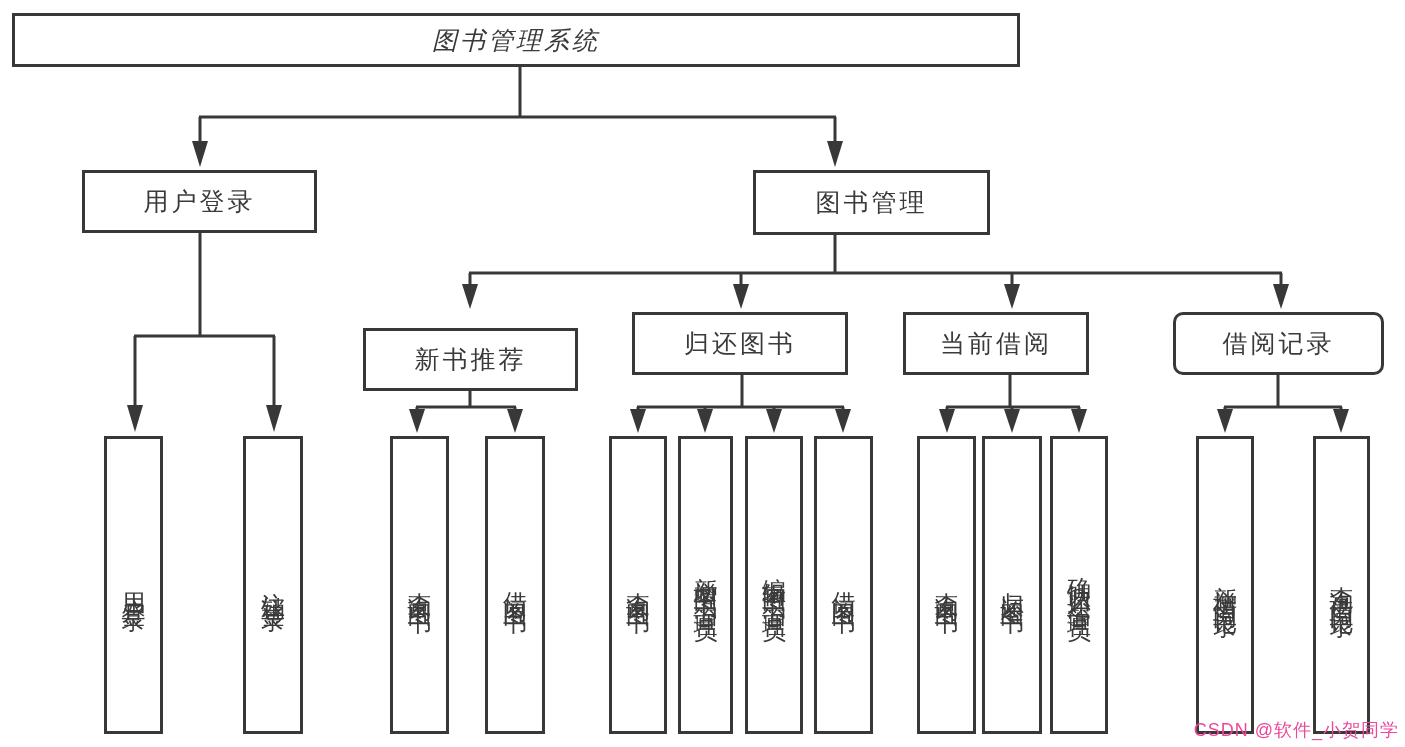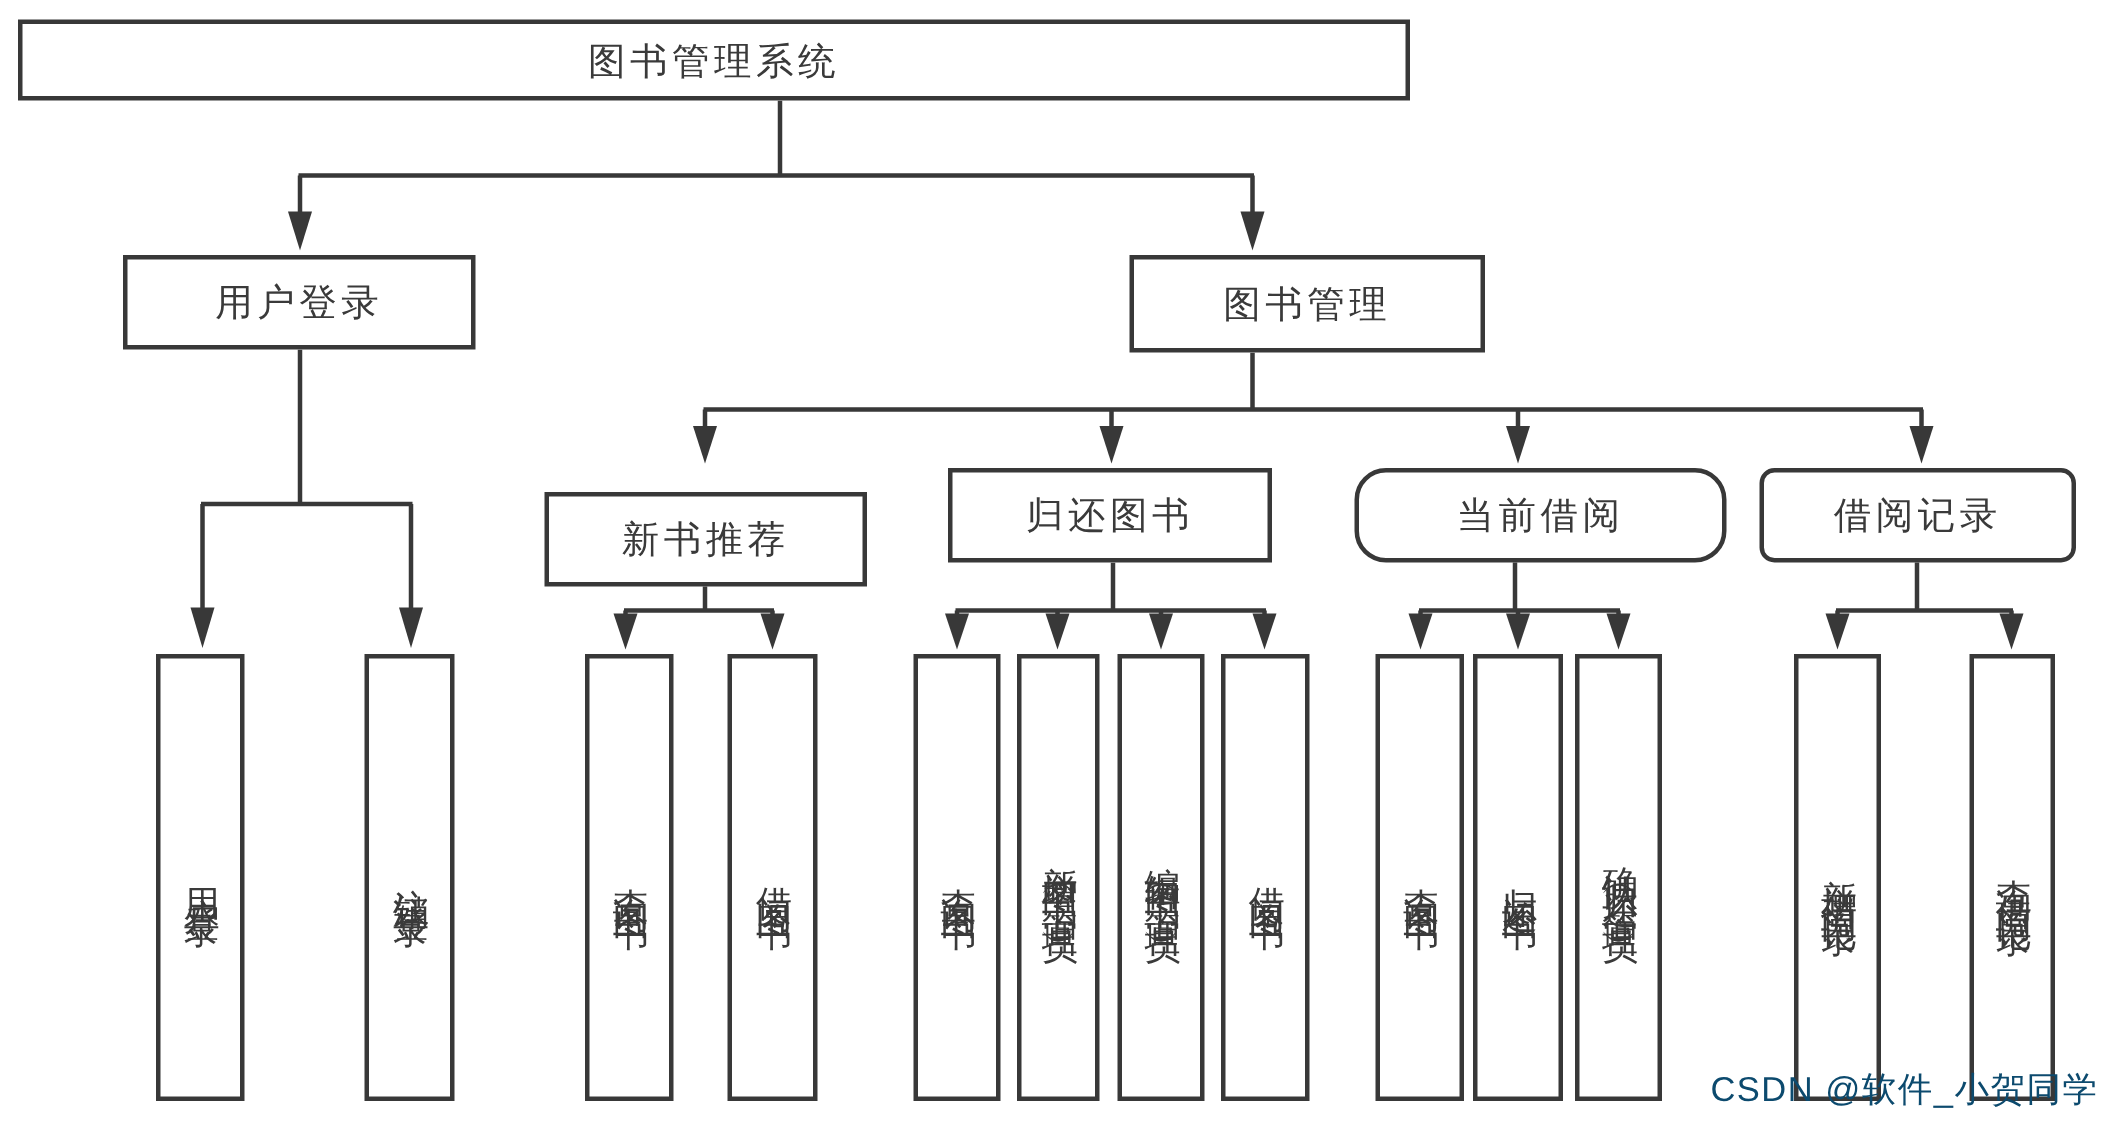--- a/index.html
+++ b/index.html
@@ -40,22 +40,22 @@
   .v-node {
     writing-mode: vertical-rl;
     font-size: 24px;
     letter-spacing: 6px;
     line-height: 1;
   }
   .watermark {
     position: absolute;
     right: 6px;
     bottom: 5px;
-    font-size: 23px;
-    color: #0c4a6e;
+    font-size: 18px;
+    color: #ec4899;
     letter-spacing: 1px;
     z-index: 3;
     white-space: nowrap;
   }
 </style>
 </head>
 <body>
 
 <div class="stage">
 
@@ -92,28 +92,28 @@
       <polygon points="766,409 782,409 774,433"></polygon>
       <polygon points="835,409 851,409 843,433"></polygon>
       <polygon points="939,409 955,409 947,433"></polygon>
       <polygon points="1004,409 1020,409 1012,433"></polygon>
       <polygon points="1071,409 1087,409 1079,433"></polygon>
       <polygon points="1217,409 1233,409 1225,433"></polygon>
       <polygon points="1333,409 1349,409 1341,433"></polygon>
     </g>
   </svg>
 
-  <div class="node h-node" style="left:12px; top:13px; width:928px; height:54px;">图书管理系统</div>
+  <div class="node h-node" style="left:12px; top:13px; width:1008px; height:54px;font-style:italic;">图书管理系统</div>
 
   <div class="node h-node" style="left:82px; top:170px; width:235px; height:63px;">用户登录</div>
   <div class="node h-node" style="left:716px; top:170px; width:237px; height:65px;margin-left:37px;">图书管理</div>
 
   <div class="node h-node" style="left:363px; top:312px; width:215px; height:63px;margin-top:16px;">新书推荐</div>
   <div class="node h-node" style="left:632px; top:312px; width:216px; height:63px;">归还图书</div>
-  <div class="node h-node" style="left:903px; top:312px; width:248px; height:63px;border-radius:21px;">当前借阅</div>
+  <div class="node h-node" style="left:903px; top:312px; width:186px; height:63px;">当前借阅</div>
   <div class="node h-node" style="left:1173px; top:312px; width:211px; height:63px;border-radius:10px;">借阅记录</div>
 
   <div class="node v-node" style="left:104px; top:436px; width:59px; height:298px;">用户登录</div>
   <div class="node v-node" style="left:243px; top:436px; width:60px; height:298px;">注销登录</div>
 
   <div class="node v-node" style="left:390px; top:436px; width:59px; height:298px;">查询图书</div>
   <div class="node v-node" style="left:485px; top:436px; width:60px; height:298px;">借阅图书</div>
 
   <div class="node v-node" style="left:609px; top:436px; width:58px; height:298px;">查询图书</div>
   <div class="node v-node" style="left:678px; top:436px; width:55px; height:298px;">新增图书（管理员）</div>

